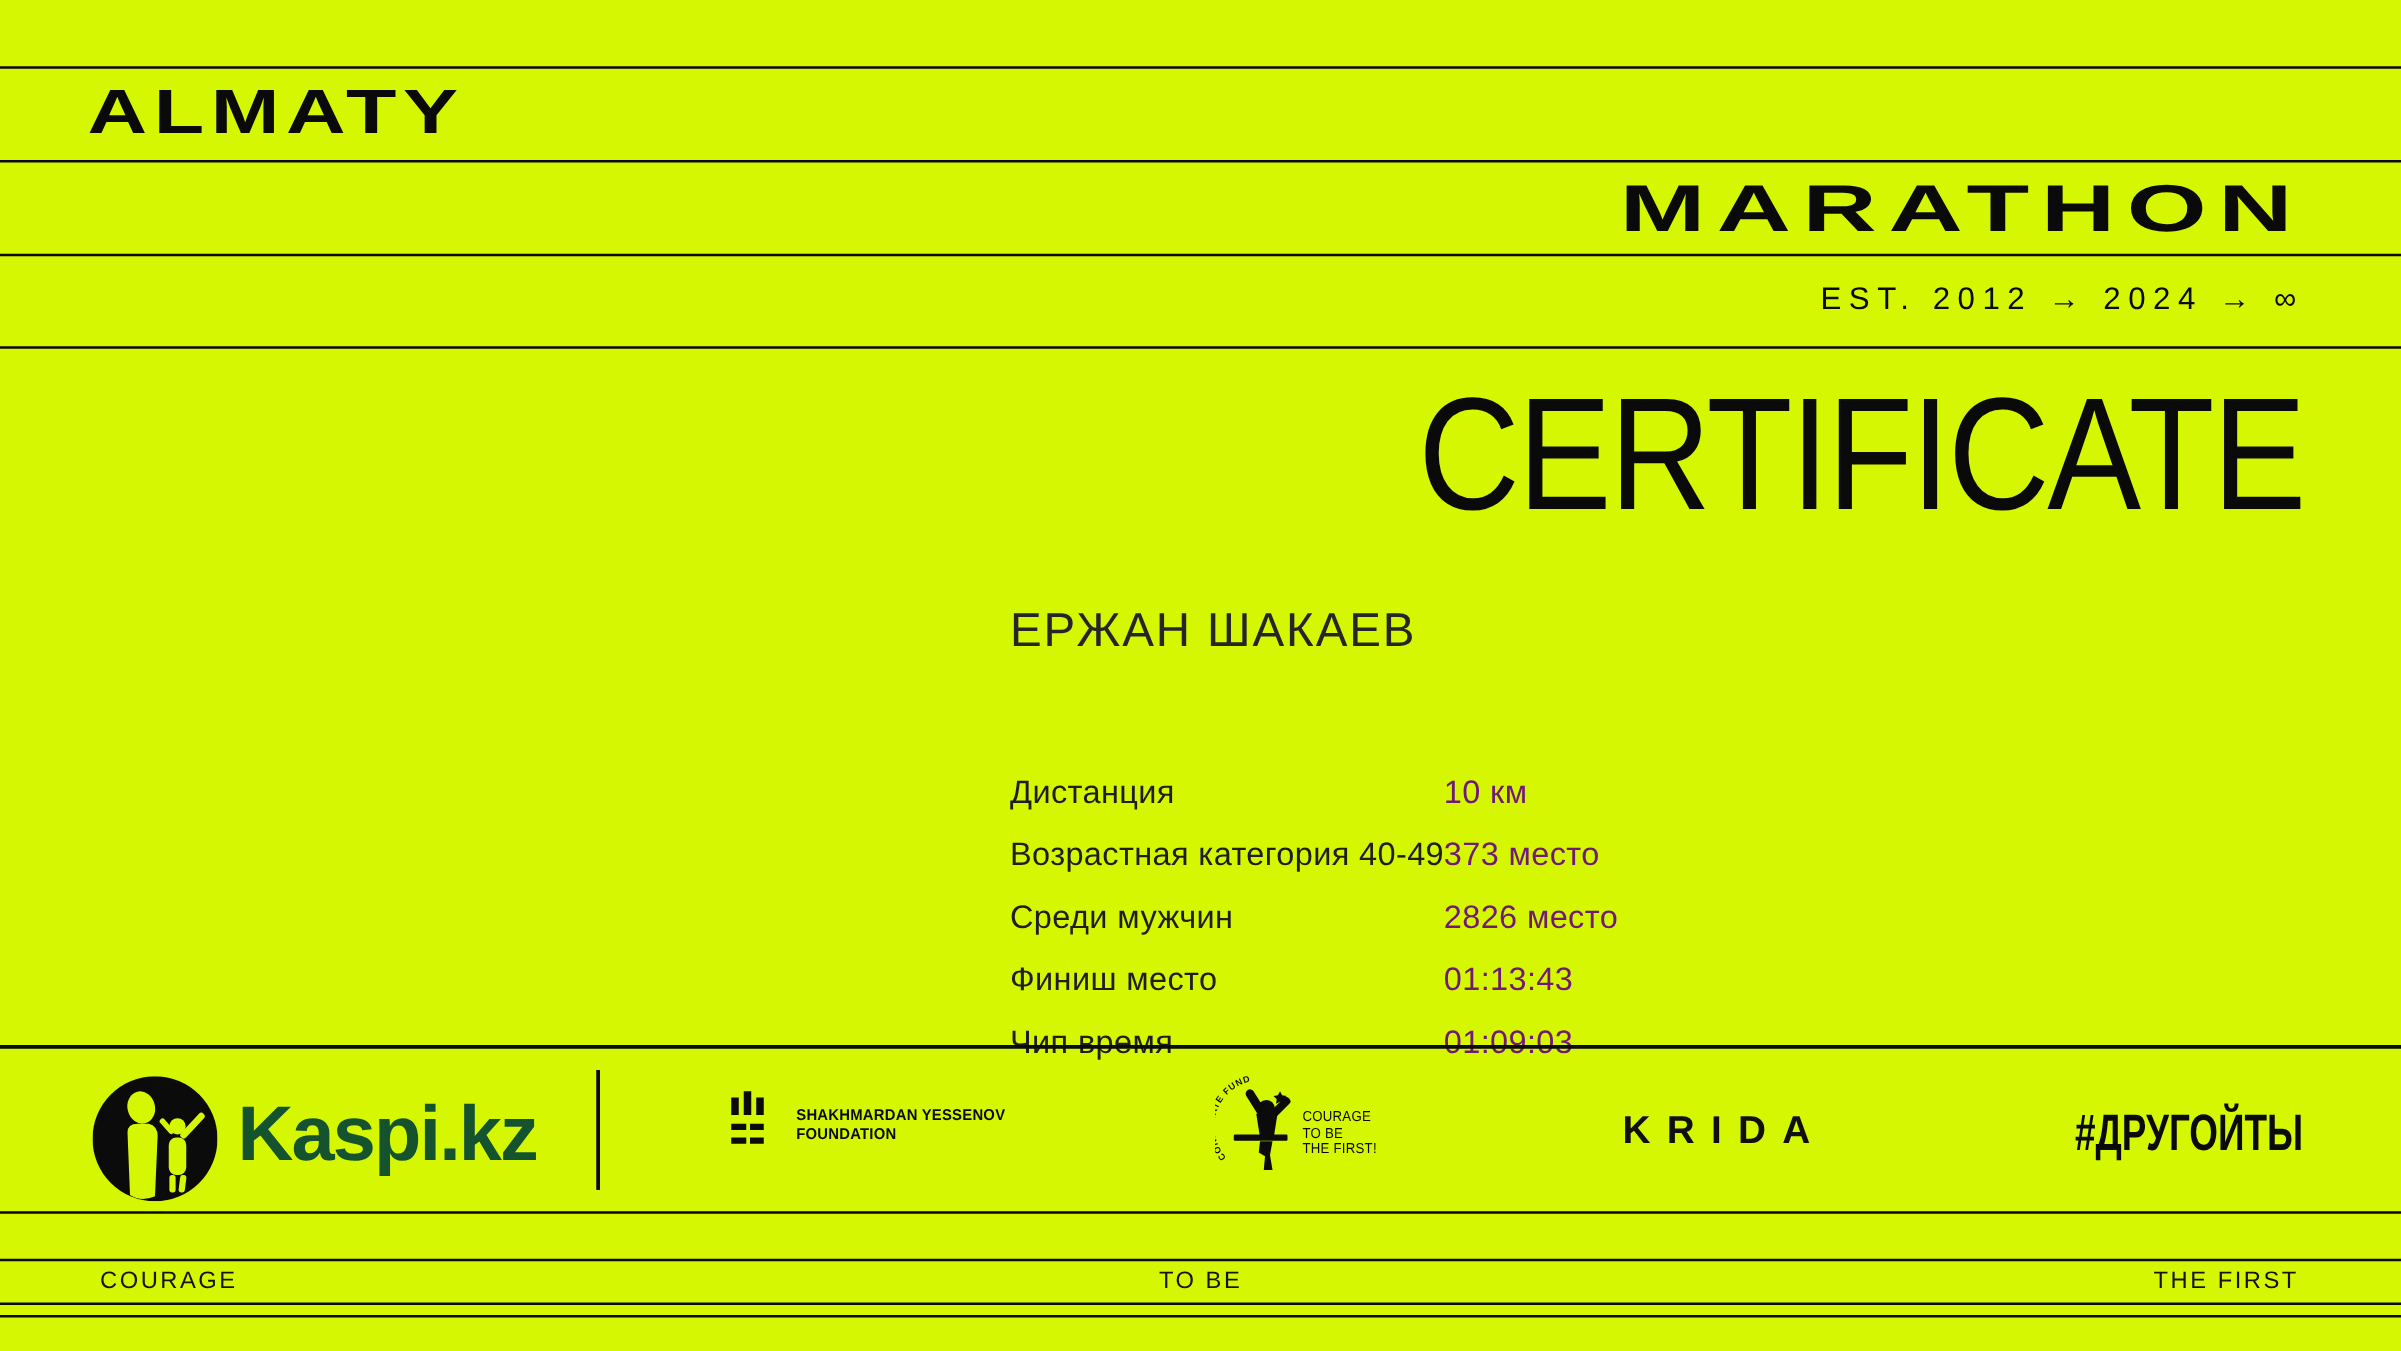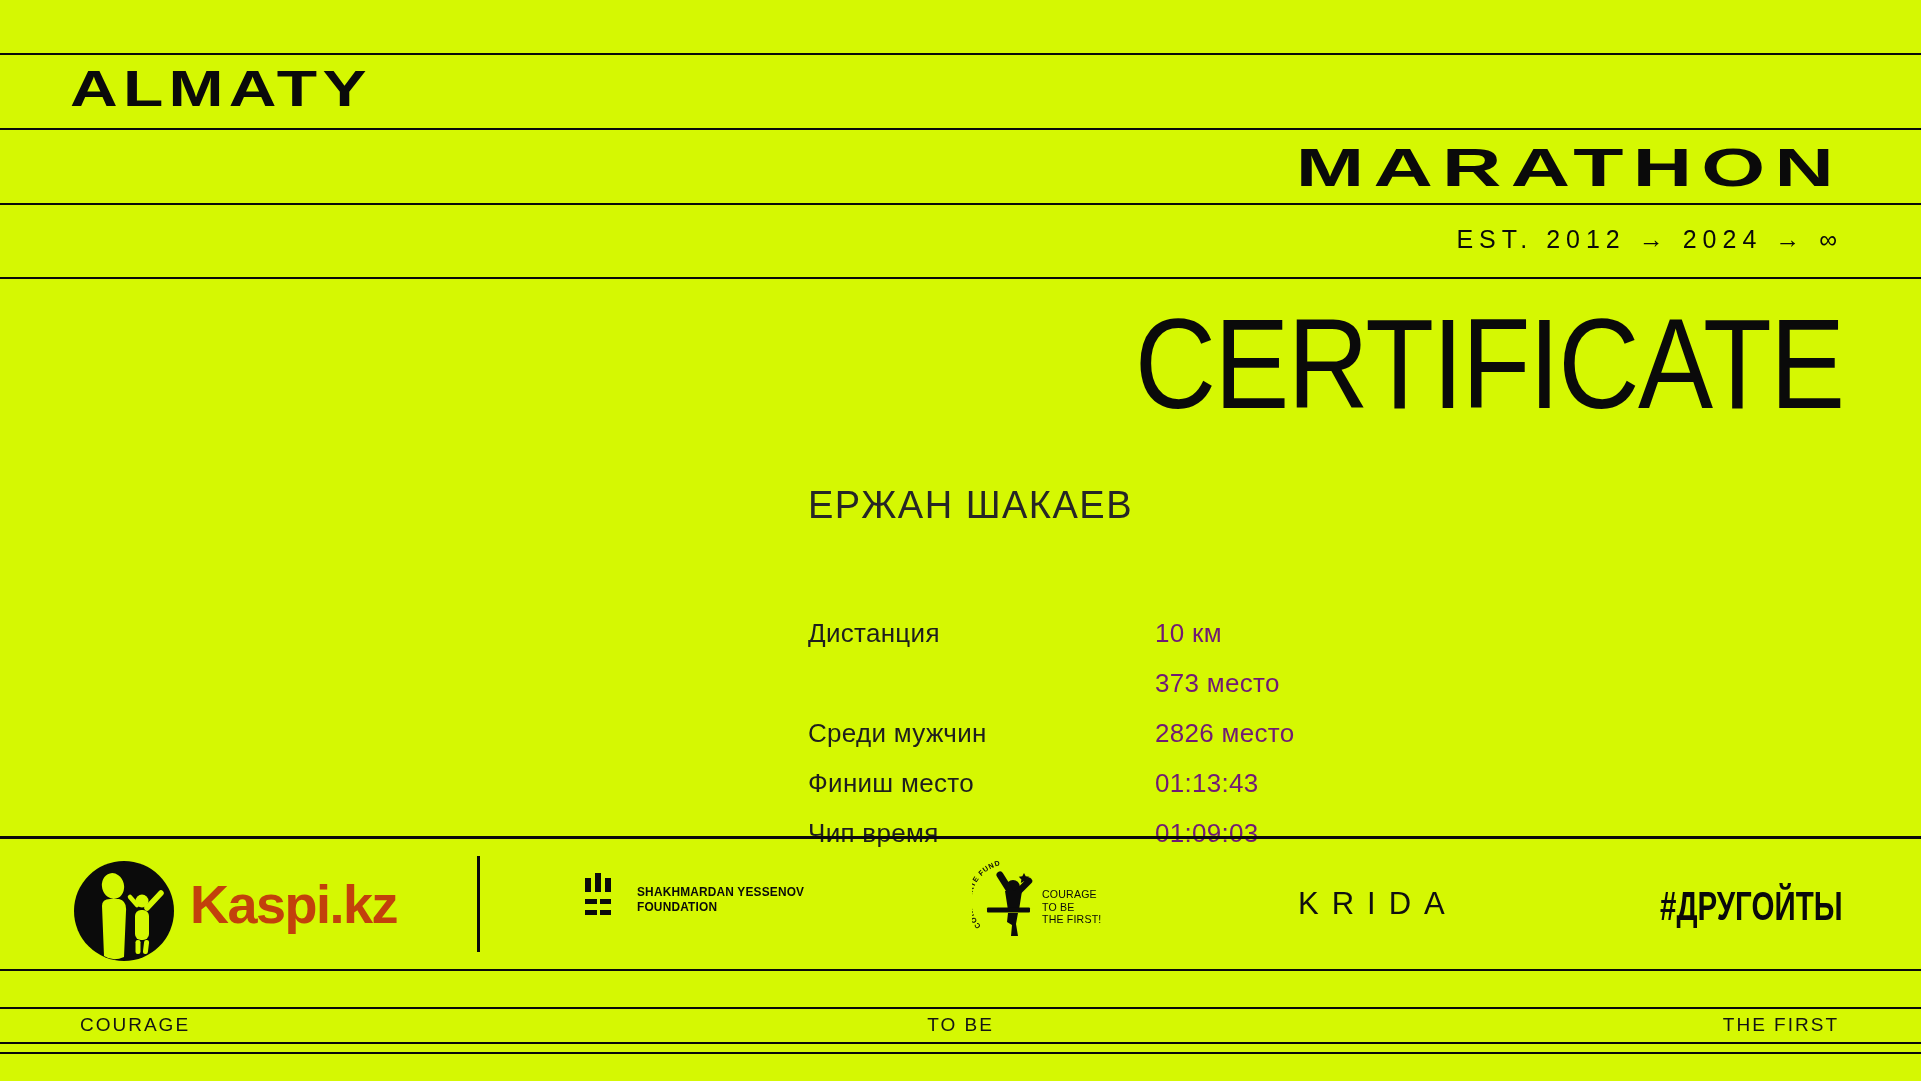--- a/index.html
+++ b/index.html
@@ -31,42 +31,42 @@
   }
   .recipient{
     left:808px;top:486px;font-size:38px;font-weight:400;letter-spacing:1.5px;
     color:#262626;white-space:nowrap;line-height:1;
   }
   .result-row{position:absolute;left:808px;width:800px;height:34px;margin-top:36px;}
   .result-label{position:absolute;left:0;top:0;font-size:26px;color:#1e1e1e;letter-spacing:0.3px;white-space:nowrap;}
   .result-value{position:absolute;left:347px;top:0;font-size:26px;color:#701a75;letter-spacing:0.3px;white-space:nowrap;}
 
   .kaspi-word{
-    left:190px;top:877px;font-size:54px;font-weight:700;letter-spacing:-1.5px;
-    color:#c2410c;line-height:1;white-space:nowrap;
+    left:190px;top:877px;font-size:62px;font-weight:700;letter-spacing:-1.5px;
+    color:#14532d;line-height:1;white-space:nowrap;
   }
   .yess-icon{left:585px;top:873px;width:27px;height:49px;}
   .yess-icon div{position:absolute;background:#0b0b0b;}
   .yb1{left:0;top:5px;width:6px;height:14px;}
   .yb2{left:10px;top:0;width:6px;height:19px;}
   .yb3{left:20px;top:5px;width:6px;height:14px;}
   .yd1{left:0;top:26px;width:12px;height:5px;}
   .yd2{left:15px;top:26px;width:11px;height:5px;}
   .yd3{left:0;top:37px;width:12px;height:5px;}
   .yd4{left:15px;top:37px;width:11px;height:5px;}
   .yess-text{
     left:637px;top:885px;font-size:12.5px;font-weight:700;line-height:15px;
     letter-spacing:0.2px;transform:scaleX(0.95);transform-origin:left top;white-space:nowrap;
   }
   .cf-text{
     left:1042px;top:888px;font-size:11.5px;font-weight:400;line-height:12.5px;
     transform:scaleX(0.92);transform-origin:left top;white-space:nowrap;letter-spacing:0.2px;
   }
   .krida-word{
-    left:1298px;top:888px;font-size:31px;font-weight:400;letter-spacing:13px;
+    left:1298px;top:888px;font-size:31px;font-weight:700;letter-spacing:13px;
     line-height:1;white-space:nowrap;color:#101010;text-align:right;
   }
   .hashtag-word{
     right:78px;top:886px;font-size:41px;font-weight:700;letter-spacing:0px;
     transform:scaleX(0.72);transform-origin:right top;line-height:1;white-space:nowrap;
   }
   .slogan{top:1015px;font-size:19px;letter-spacing:2px;line-height:1;white-space:nowrap;color:#141414;}
   .slogan-left{left:80px;}
   .slogan-center{left:0;width:100%;text-align:center;}
   .slogan-right{right:82px;}
@@ -84,20 +84,21 @@
 <div class="abs established">EST. 2012 → 2024 → ∞</div>
 
 <div class="abs cert-title">CERTIFICATE</div>
 <div class="abs recipient">ЕРЖАН ШАКАЕВ</div>
 
 <div class="result-row" style="top:582px">
   <div class="result-label">Дистанция</div>
   <div class="result-value">10 км</div>
 </div>
 <div class="result-row" style="top:632px">
+  <div class="result-label">Возрастная категория 40-49</div>
   <div class="result-value">373 место</div>
 </div>
 <div class="result-row" style="top:682px">
   <div class="result-label">Среди мужчин</div>
   <div class="result-value">2826 место</div>
 </div>
 <div class="result-row" style="top:732px">
   <div class="result-label">Финиш место</div>
   <div class="result-value">01:13:43</div>
 </div>

